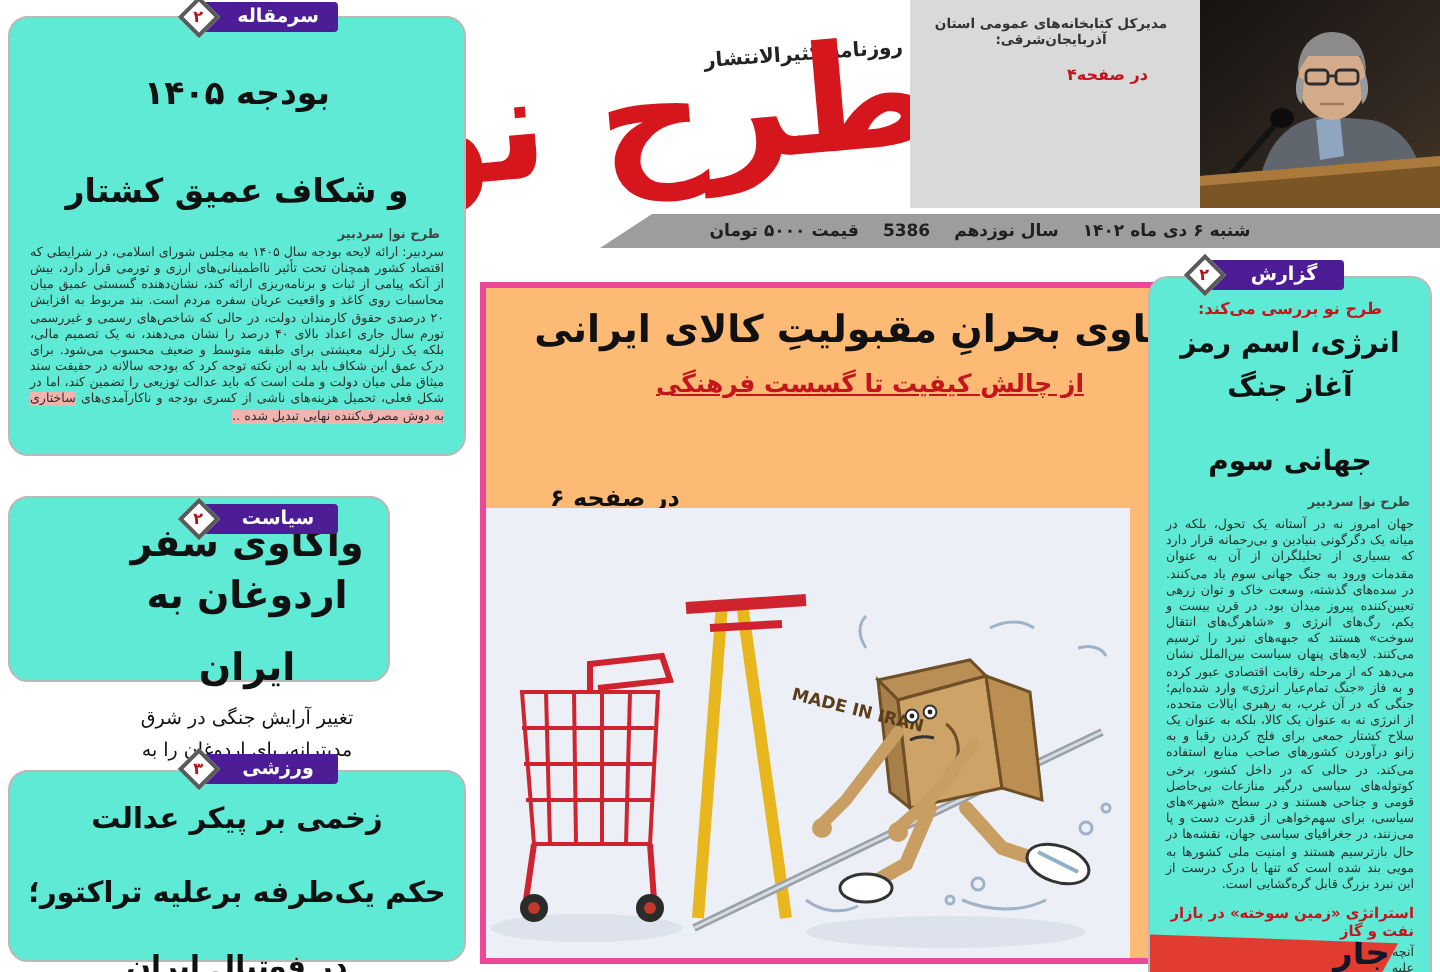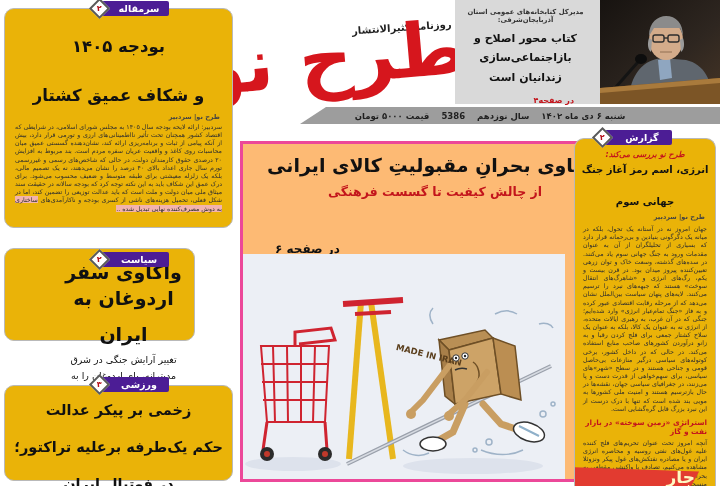--- a/index.html
+++ b/index.html
@@ -22,21 +22,21 @@
     transform:rotate(-45deg); font-style:normal; font-weight:bold;
     font-size:8px; color:#b3111b; line-height:1;
   }
   .badge-bar {
     background:#4c1d95; color:#fff; font-size:9.5px; font-weight:bold;
     width:70px; height:15px; display:flex; align-items:center; justify-content:center;
     border-radius:2px; padding-left:10px;
   }
 
   .panel {
-    position:absolute; border:1.5px solid #b9b9b9; border-radius:10px; background:#eab308;
+    position:absolute; border:1.5px solid #b9b9b9; border-radius:10px; background:#5eead4;
   }
 
   .headline { font-weight:bold; color:#111; text-align:center; }
   .red { color:#c3151c; }
   .byline { font-size:6.5px; font-weight:bold; color:#444; text-align:left; direction:rtl; }
   .smalltext { font-size:6.3px; line-height:1.3; text-align:justify; color:#2e2e2e; direction:rtl; }
   .hl { background:#f2b3ae; }
 
   
   #tagline { left:352px; top:22px; font-size:10px; color:#222; transform:rotate(-4deg); font-weight:bold; }
@@ -59,38 +59,38 @@
   #photo-story .headline { font-size:11px; line-height:1.75; margin-top:5px; }
   #photo-story .pageref { font-size:8px; font-weight:bold; margin-top:9px; margin-right:16px; }
   #photo-svg { position:absolute; left:145px; right:0; top:0; }
 
   
   #lead-box {
     left:240px; top:141px; width:390px; height:341px;
     border:3px solid #ec4899; background:#fdba74;
   }
   #lead-box .headline { font-size:19px; margin-top:10px; }
-  #lead-box .subtitle { font-size:12.5px; font-weight:bold; text-align:center; margin-top:8px; }
+  #lead-box .subtitle { font-size:12.5px; font-weight:bold; text-align:center; margin-top:8px;text-decoration:underline; }
   #lead-box .pageref { position:absolute; left:32px; top:98px; font-size:12px; font-weight:bold; color:#111; }
   #cartoon { position:absolute; left:0; bottom:0; }
 
   
   #report-panel { left:574px; top:138px; width:142px; height:352px; border-radius:10px 10px 0 0; border-bottom:none; }
-  #report-panel .kicker { font-size:8px; font-weight:bold; text-align:center; margin-top:11px;font-style:italic; }
-  #report-panel .headline { font-size:10px; line-height:1.55; margin-top:3px; }
+  #report-panel .kicker { font-size:8px; font-weight:bold; text-align:center; margin-top:11px; }
+  #report-panel .headline { font-size:14px; line-height:1.55; margin-top:3px; }
   #report-panel .byline { padding:4px 10px 2px; text-align:right; }
   #report-panel .smalltext { padding:2px 8px 0; }
   #report-panel .subhead { font-size:7.4px; font-weight:bold; text-align:right; padding:5px 8px 0; }
   #watermark {
     position:absolute; left:575px; top:462px; width:132px; height:24px;
     background:#e23b30; clip-path:polygon(0 22%, 94% 40%, 88% 100%, 0 100%);
     overflow:hidden; z-index:9;
   }
   #watermark span {
-    position:absolute; right:12px; top:5px; color:#fef9c3; font-weight:bold;
+    position:absolute; right:12px; top:5px; color:#0f172a; font-weight:bold;
     font-size:17px; letter-spacing:14px; direction:rtl; white-space:nowrap;
   }
 
   
   #editorial-panel { left:4px; top:8px; width:229px; height:220px; }
   #editorial-panel .headline { font-size:16.5px; line-height:1.42; margin-top:26px; }
   #editorial-panel .byline { padding:5px 12px 1px; text-align:right; }
   #editorial-panel .smalltext { padding:1px 10px 0; }
   #politics-panel { left:4px; top:248px; width:191px; height:93px;padding-left:48px; }
   #politics-panel .headline { font-size:19px; line-height:1.35; margin-top:11px; letter-spacing:1px; }
@@ -143,21 +143,20 @@
       <path d="M60,52 L72,52" stroke="#9c7a5c" stroke-width="1.2"></path>
 
       <path d="M8,96 L38,62" stroke="#141414" stroke-width="3"></path>
       <ellipse cx="41" cy="59" rx="6" ry="5" fill="#0d0d0d"></ellipse>
 
       <path d="M0,88 L120,78 L120,104 L0,104 Z" fill="#7c5526"></path>
       <path d="M0,88 L120,78 L120,83 L0,93 Z" fill="#a97a3c"></path>
     </svg>
     <div class="txt">
       <div class="kicker">مدیرکل کتابخانه‌های عمومی استان آذربایجان‌شرقی:</div>
-      <div class="headline">کتاب محور اصلاح و بازاجتماعی‌سازی زندانیان است</div>
       <div class="pageref red">در صفحه۴</div>
     </div>
   </div>
 
   <div id="lead-box" class="abs">
     <div class="headline">واکاوی بحرانِ مقبولیتِ کالای ایرانی</div>
     <div class="subtitle red">از چالش کیفیت تا گسست فرهنگی</div>
     <div class="pageref">در صفحه ۶</div>
 
     <svg id="cartoon" width="322" height="225" viewBox="0 0 322 225">

